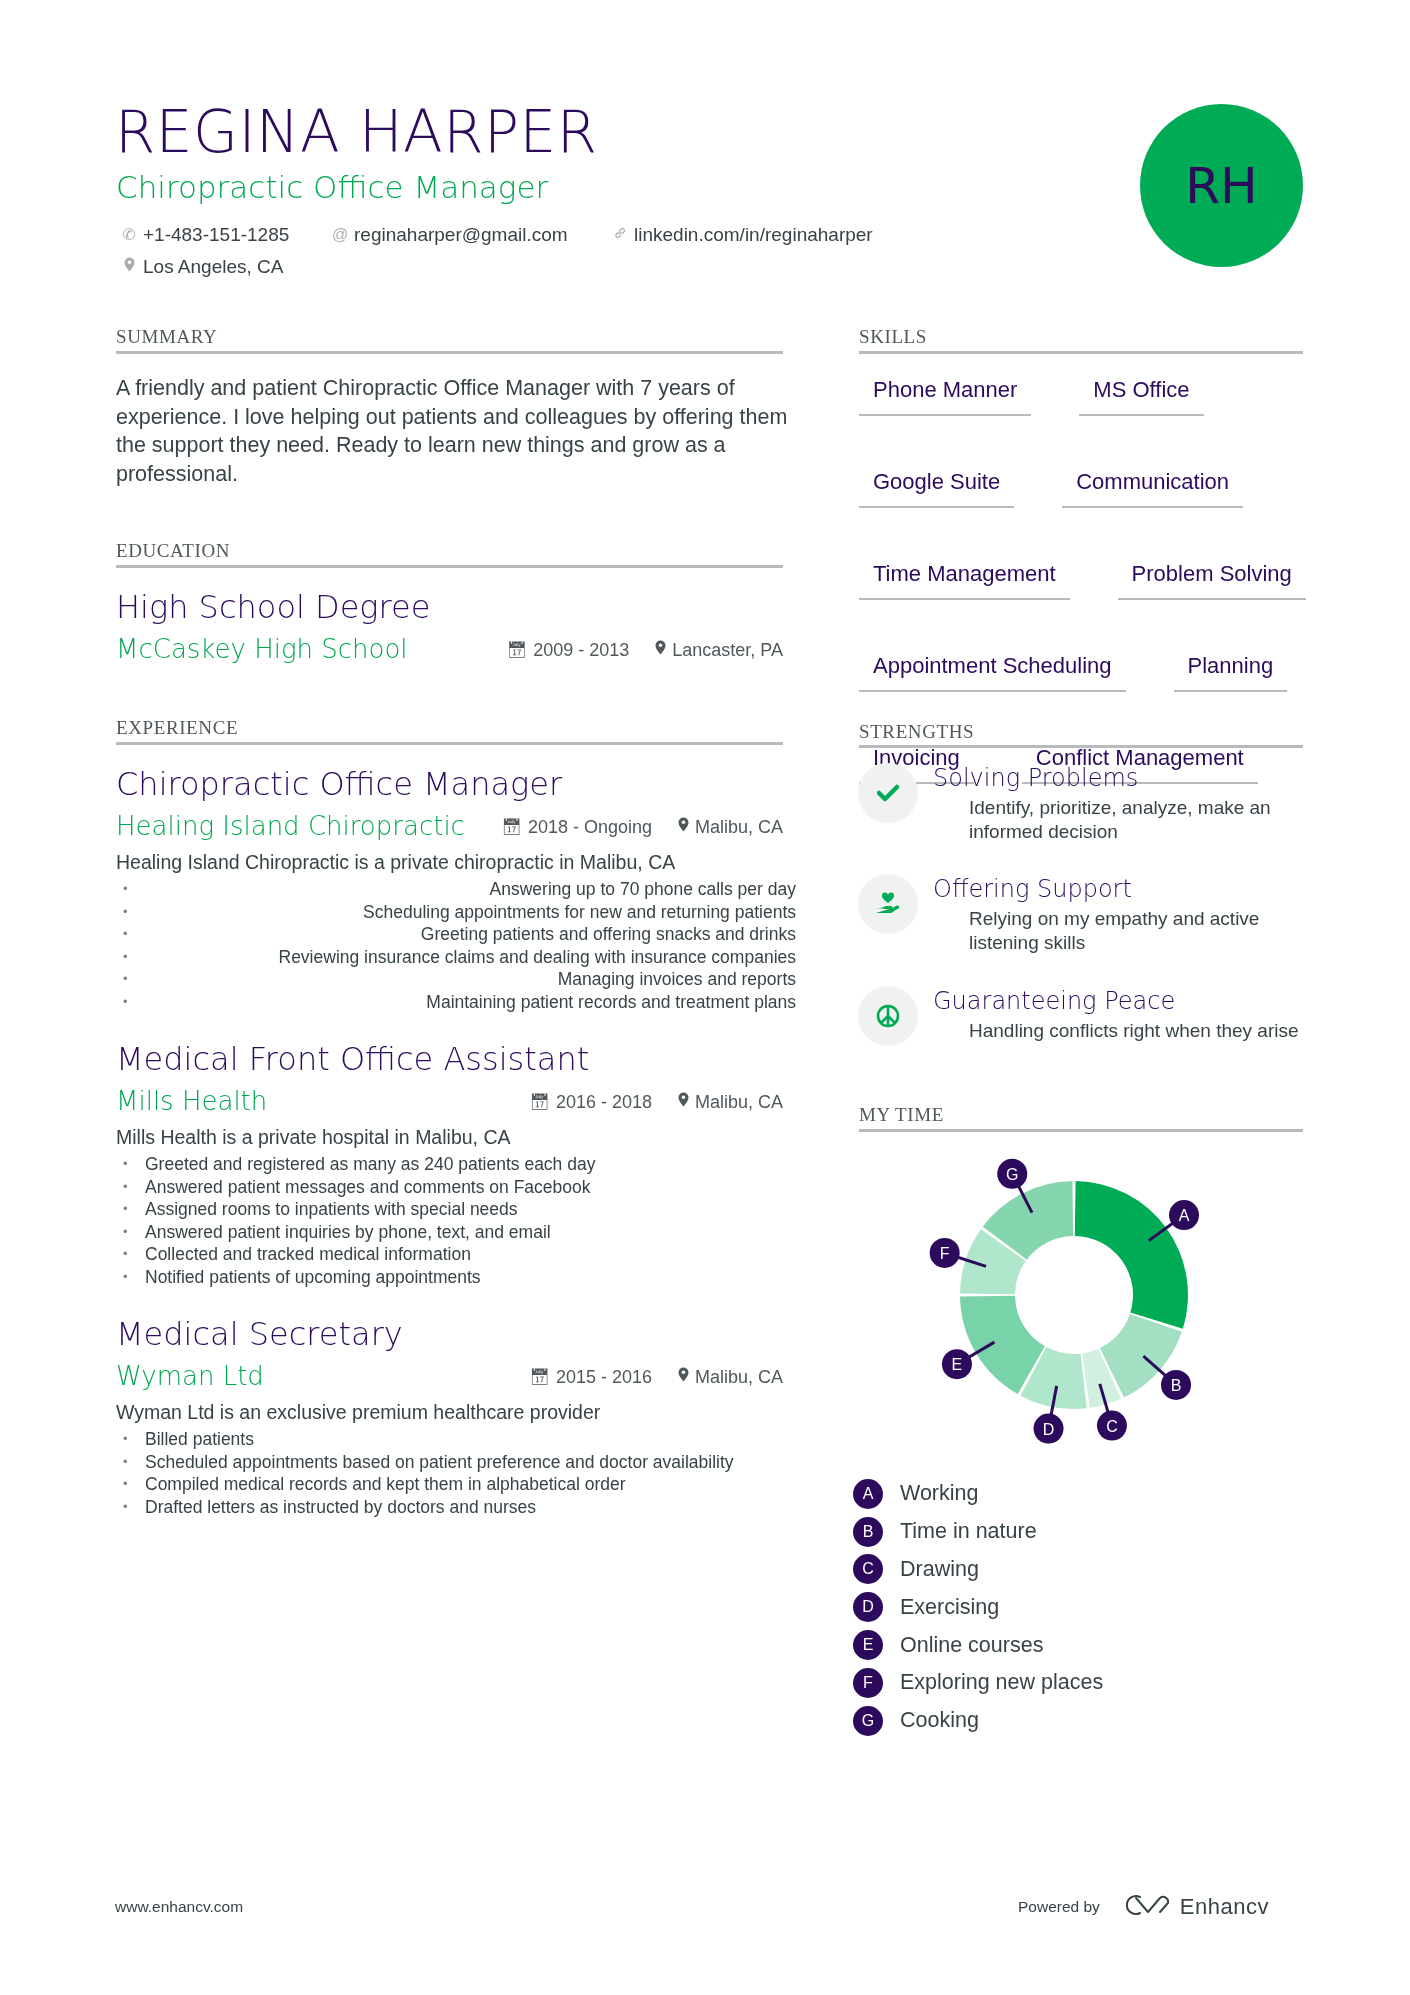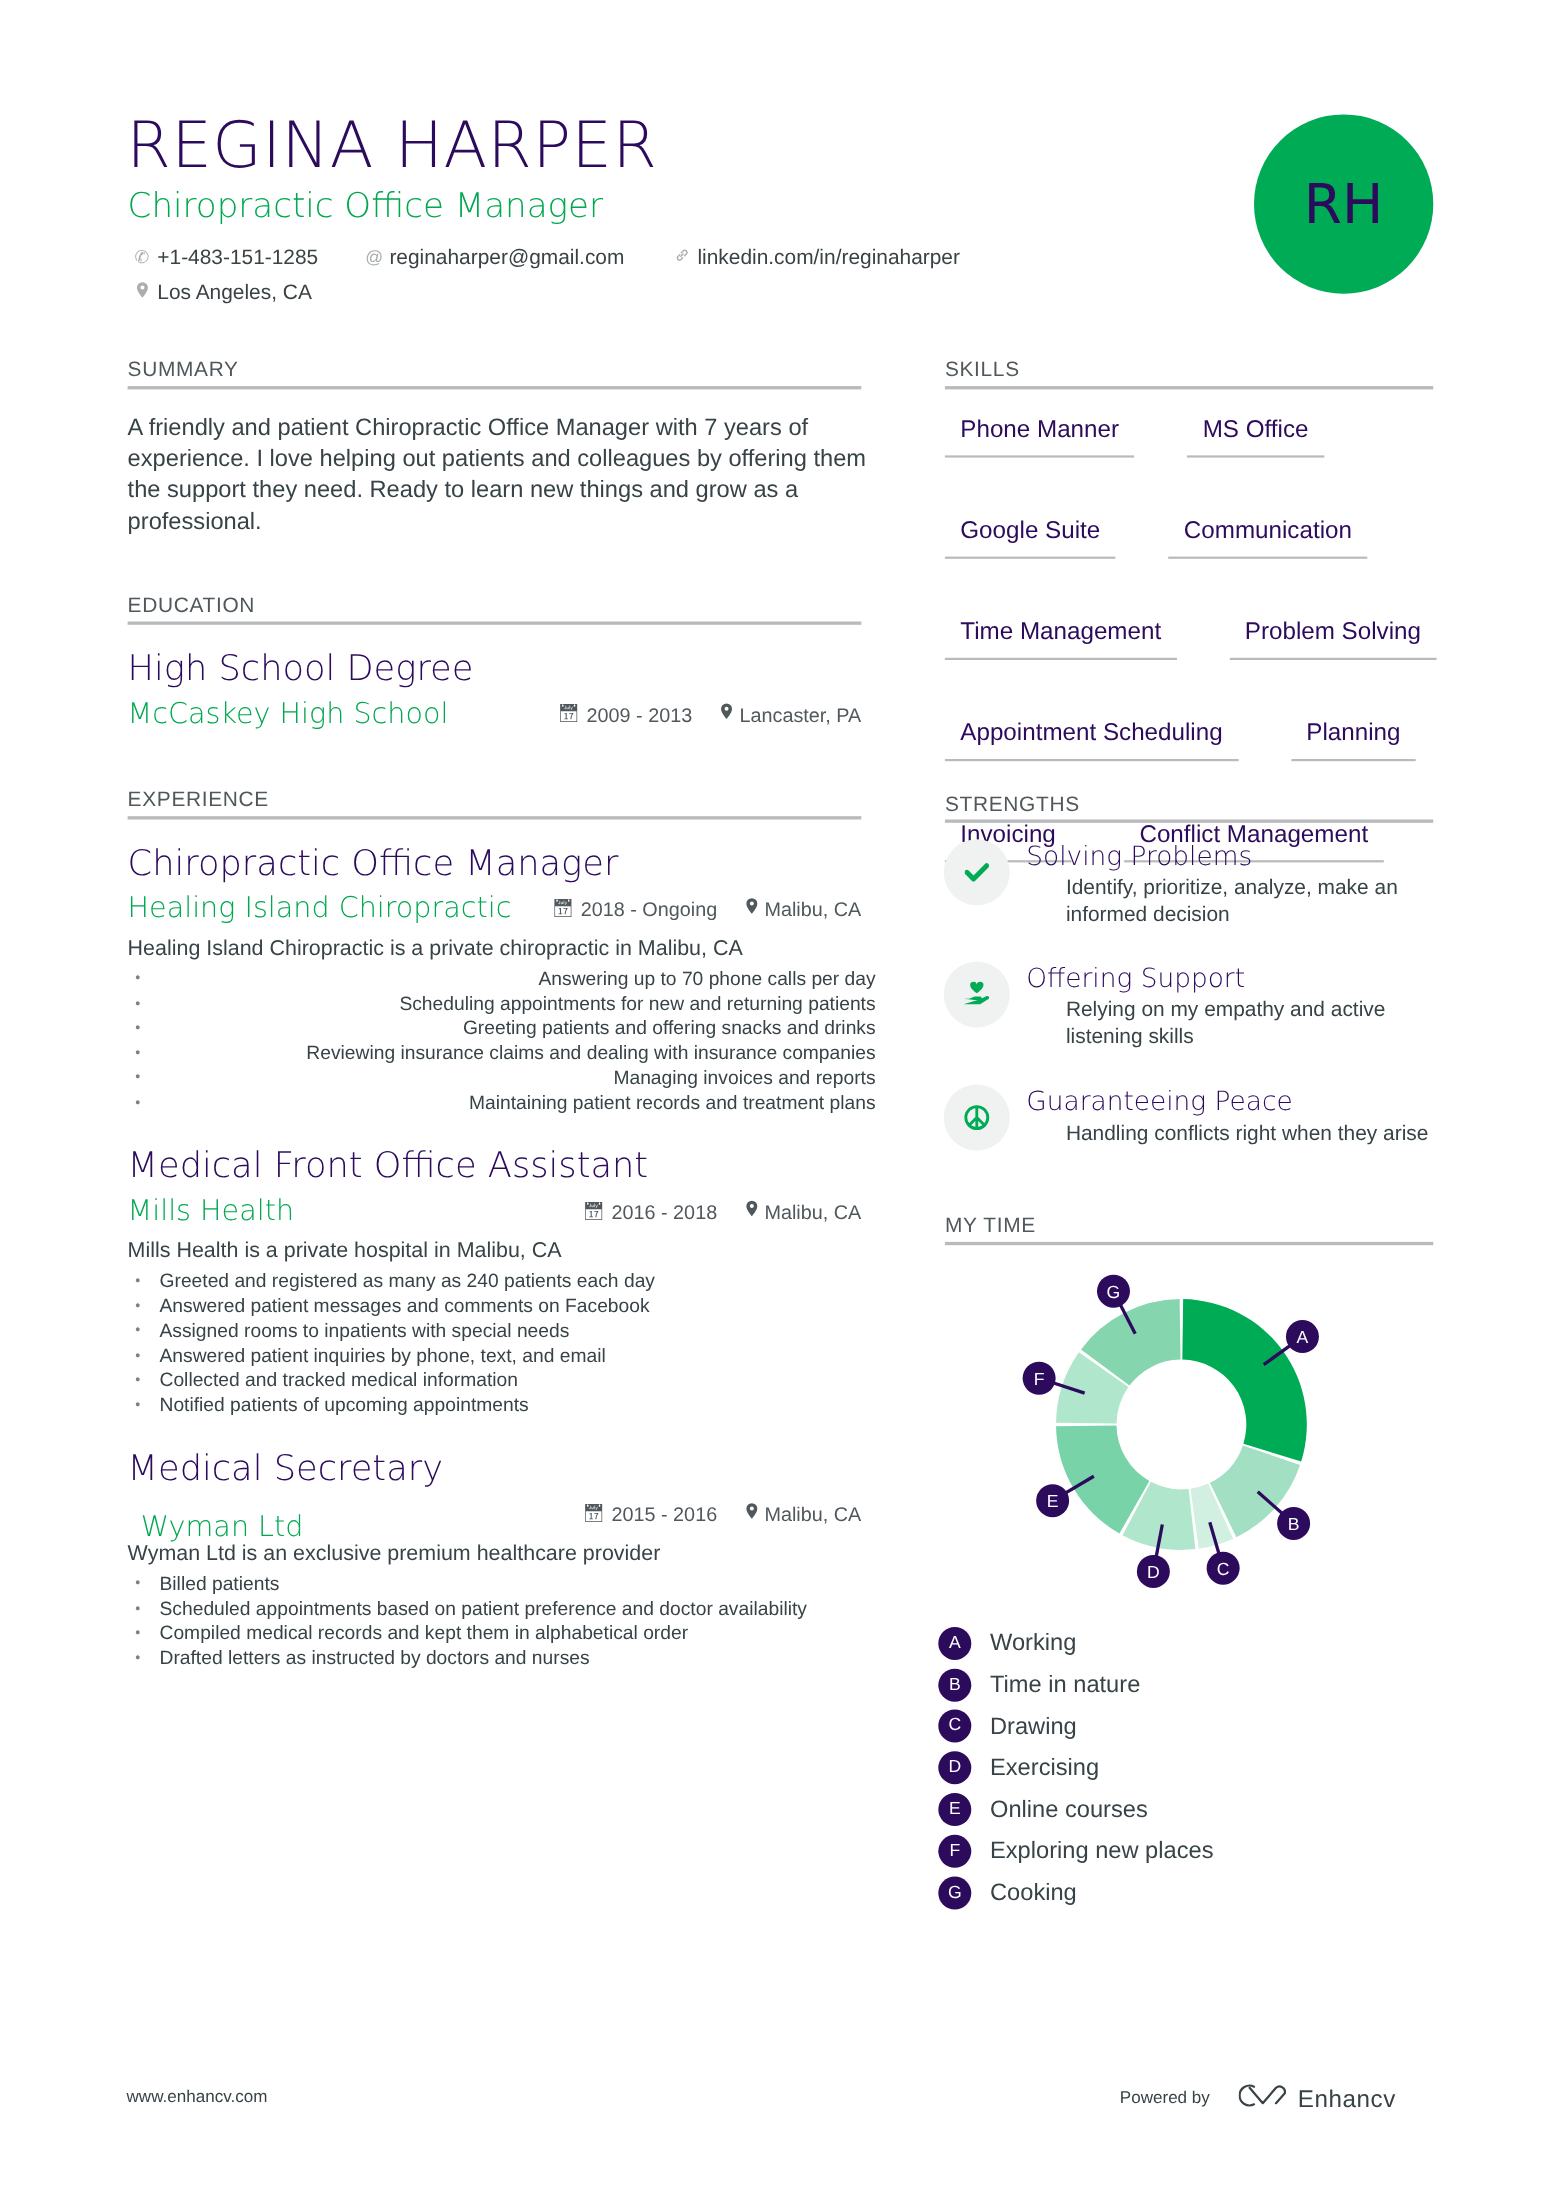--- a/index.html
+++ b/index.html
@@ -9,21 +9,21 @@
 
   
   .name { left: 115px; top: 100px; font-size: 58px; color: #2c0a5c; font-family: "DejaVu Sans", sans-serif; font-weight: 300; letter-spacing: 0.5px; line-height: 64px; white-space: nowrap; }
   .title { left: 116px; top: 168px; font-size: 31px; color: #00a84f; font-family: "DejaVu Sans", sans-serif; font-weight: 300; line-height: 38px; white-space: nowrap; }
   .contact-item { font-size: 19px; color: #3a4245; line-height: 24px; white-space: nowrap; display: flex; align-items: center; }
   .contact-item .ico { color: #a9aeb0; font-size: 16px; margin-right: 6px; width: 16px; text-align: center; display: inline-block; }
   .avatar { left: 1140px; top: 104px; width: 163px; height: 163px; border-radius: 50%; background: #00ab55; display: flex; align-items: center; justify-content: center; }
   .avatar span { color: #2c0a5c; font-size: 50px; font-family: "DejaVu Sans", sans-serif; }
 
   
-  .sec-head { font-size: 19px; color: #50585c; letter-spacing: 0.6px; font-family: Liberation Sans, sans-serif; font-weight: 300; line-height: 22px; }
+  .sec-head { font-size: 19px; color: #50585c; letter-spacing: 0.6px; font-family: Liberation Serif, serif; font-weight: 300; line-height: 22px; }
   .sec-rule { height: 3px; background: #b8babb; }
 
   .summary-text { left: 116px; top: 374px; width: 676px; font-size: 21.5px; line-height: 28.7px; color: #384347; }
 
   .entry-title { font-size: 32px; color: #2c0a5c; font-family: "DejaVu Sans", sans-serif; font-weight: 300; white-space: nowrap; line-height: 38px; }
   .entry-company { font-size: 26px; color: #00a84f; font-family: "DejaVu Sans", sans-serif; font-weight: 300; white-space: nowrap; line-height: 32px; }
   .meta { font-size: 18px; color: #50585c; white-space: nowrap; display: flex; align-items: center; line-height: 22px; }
   .meta .ico { color: #50585c; margin-right: 6px; font-size: 16px; }
   .meta .gap { width: 26px; display: inline-block; }
   .entry-desc { font-size: 19.5px; color: #384347; white-space: nowrap; line-height: 24px; }
@@ -150,21 +150,21 @@
 <ul class="abs bullets" style="left:116px; top:1153px;">
   <li>Greeted and registered as many as 240 patients each day</li>
   <li>Answered patient messages and comments on Facebook</li>
   <li>Assigned rooms to inpatients with special needs</li>
   <li>Answered patient inquiries by phone, text, and email</li>
   <li>Collected and tracked medical information</li>
   <li>Notified patients of upcoming appointments</li>
 </ul>
 
 <div class="abs entry-title" style="left:116px; top:1315px;">Medical Secretary</div>
-<div class="abs entry-company" style="left:128px; top:1360px;margin-top:12px;">Wyman Ltd</div>
+<div class="abs entry-company" style="left:116px; top:1360px;">Wyman Ltd</div>
 <div class="abs meta" style="right:627px; top:1366px;">
   <span class="ico">📅︎</span>
   <span>2015 - 2016</span>
   <span class="gap"></span>
   <span class="ico"><svg width="11" height="15" viewBox="0 0 11 15">
         <path d="M5.5 0.5 a5 5 0 0 1 5 5 c0 3.5 -5 9 -5 9 s-5 -5.5 -5 -9 a5 5 0 0 1 5 -5z" fill="#50585c"></path>
         <circle cx="5.5" cy="5.3" r="1.8" fill="#fff"></circle>
       </svg></span>
   <span>Malibu, CA</span>
 </div>

